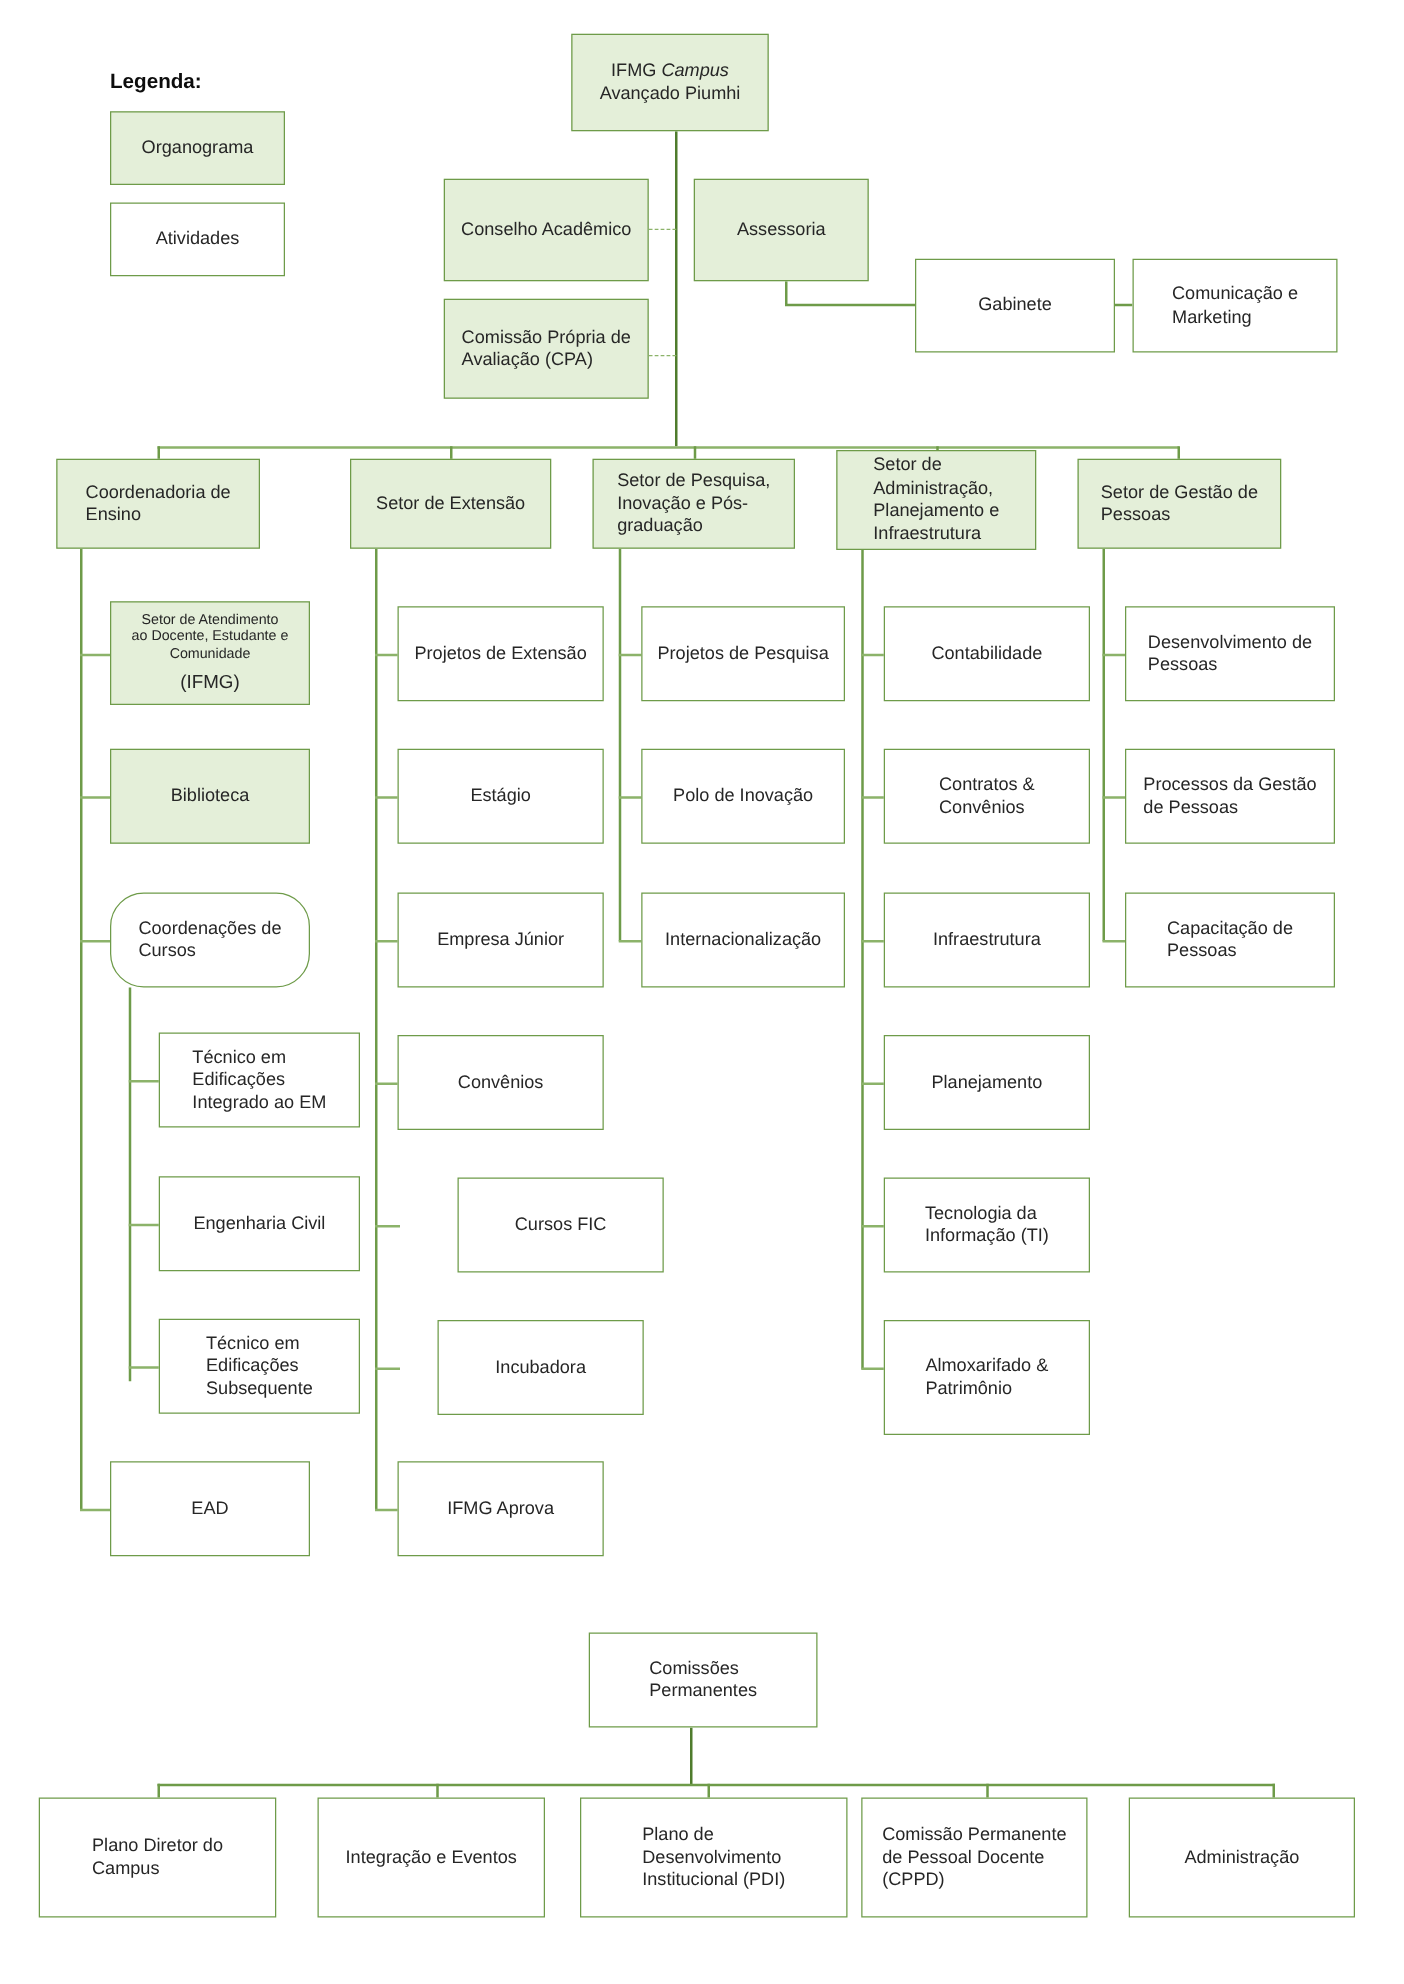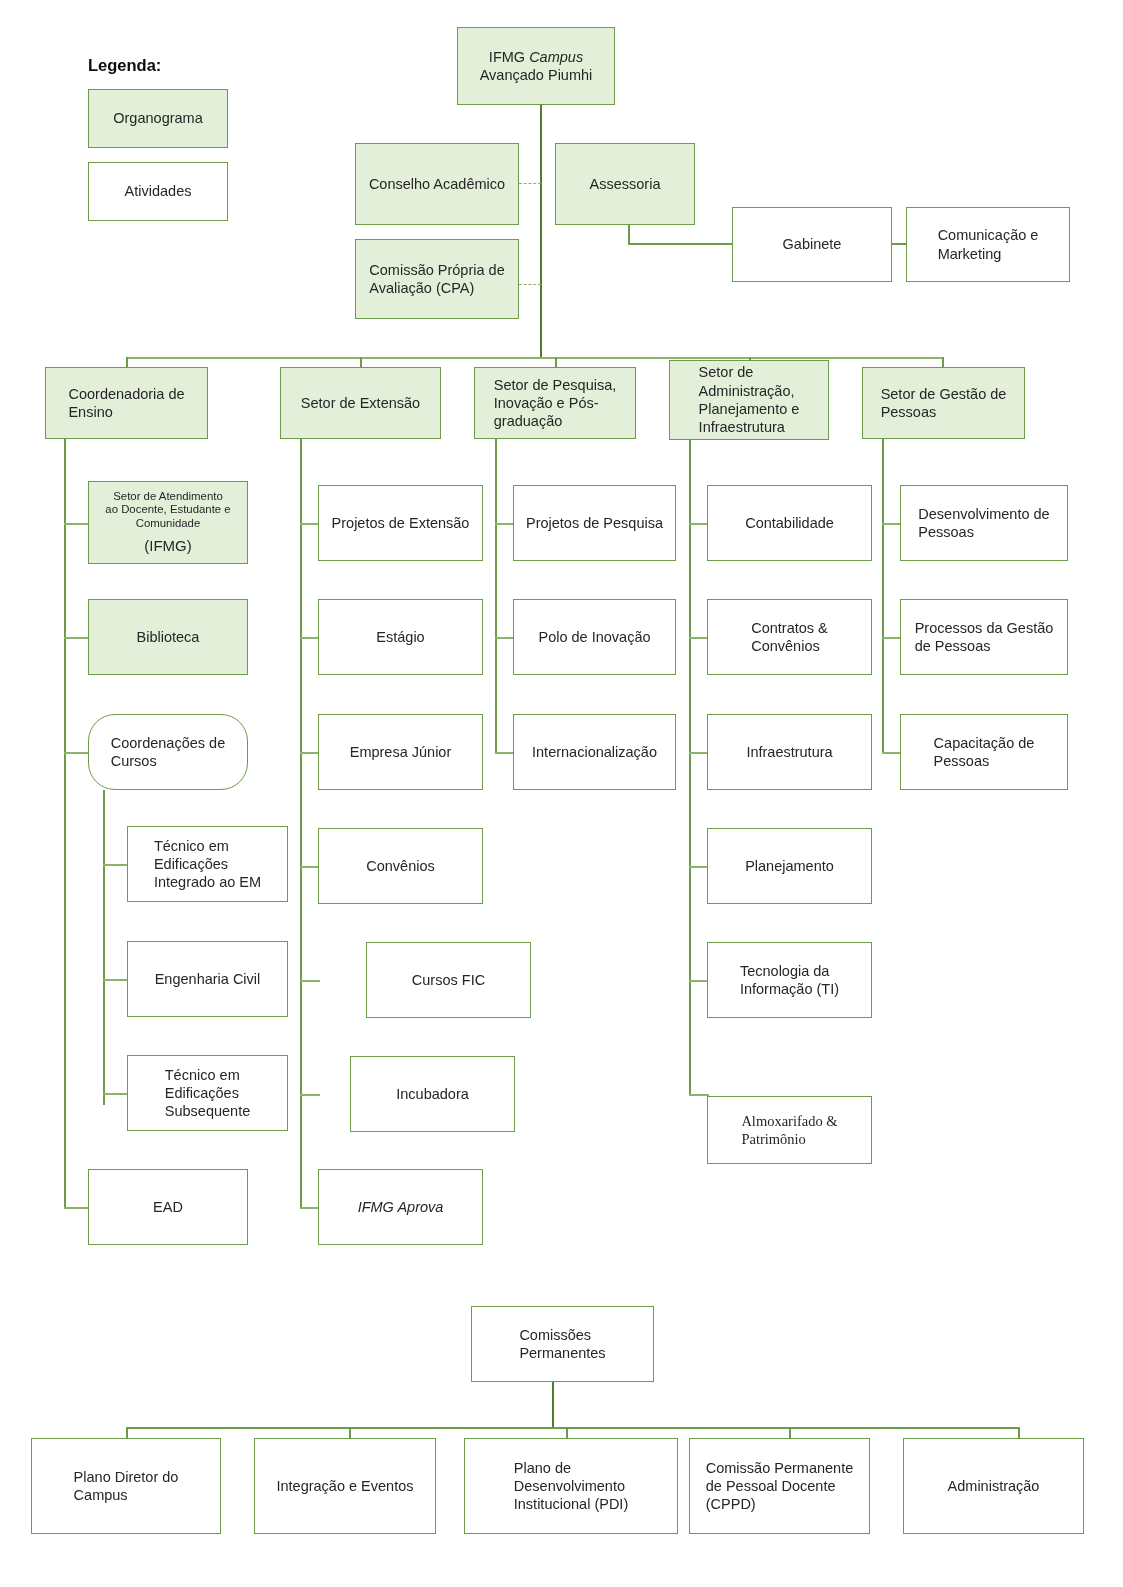--- a/index.html
+++ b/index.html
@@ -189,21 +189,21 @@
   <div class="ln h pale" style="left:300px; top:866px; width:20px;"></div>
   <div class="box white" style="left:318px; top:828px; width:165px; height:76px;">Convênios</div>
 
   <div class="ln h pale" style="left:300px; top:980px; width:20px;"></div>
   <div class="box white" style="left:318px; top:942px; width:165px; height:76px;margin-left:48px;">Cursos FIC</div>
 
   <div class="ln h pale" style="left:300px; top:1094px; width:20px;"></div>
   <div class="box white" style="left:318px; top:1056px; width:165px; height:76px;margin-left:32px;">Incubadora</div>
 
   <div class="ln h pale" style="left:300px; top:1207px; width:20px;"></div>
-  <div class="box white" style="left:318px; top:1169px; width:165px; height:76px;font-style:italic;">IFMG Aprova</div>
+  <div class="box white" style="left:318px; top:1169px; width:165px; height:76px;">IFMG Aprova</div>
 
   <div class="ln v" style="left:495px; top:439px; height:314px;"></div>
 
   <div class="ln h pale" style="left:495px; top:523px; width:20px;"></div>
   <div class="box white" style="left:513px; top:485px; width:163px; height:76px;">Projetos de Pesquisa</div>
 
   <div class="ln h pale" style="left:495px; top:637px; width:20px;"></div>
   <div class="box white" style="left:513px; top:599px; width:163px; height:76px;">Polo de Inovação</div>
 
   <div class="ln h pale" style="left:495px; top:752px; width:20px;"></div>
@@ -222,21 +222,21 @@
   <div class="box white" style="left:707px; top:714px; width:165px; height:76px;">Infraestrutura</div>
 
   <div class="ln h pale" style="left:689px; top:866px; width:20px;"></div>
   <div class="box white" style="left:707px; top:828px; width:165px; height:76px;">Planejamento</div>
 
   <div class="ln h pale" style="left:689px; top:980px; width:20px;"></div>
   <div class="box white" style="left:707px; top:942px; width:165px; height:76px;">Tecnologia da
 Informação (TI)</div>
 
   <div class="ln h pale" style="left:689px; top:1094px; width:20px;"></div>
-  <div class="box white" style="left:707px; top:1096px; width:165px; height:68px;font-family:Liberation Serif, serif;">Almoxarifado &amp;
+  <div class="box white" style="left:707px; top:1056px; width:165px; height:92px;">Almoxarifado &amp;
 Patrimônio</div>
 
   <div class="ln v" style="left:882px; top:439px; height:314px;"></div>
 
   <div class="ln h pale" style="left:882px; top:523px; width:20px;"></div>
   <div class="box white" style="left:900px; top:485px; width:168px; height:76px;">Desenvolvimento de
 Pessoas</div>
 
   <div class="ln h pale" style="left:882px; top:637px; width:20px;"></div>
   <div class="box white" style="left:900px; top:599px; width:168px; height:76px;">Processos da Gestão

